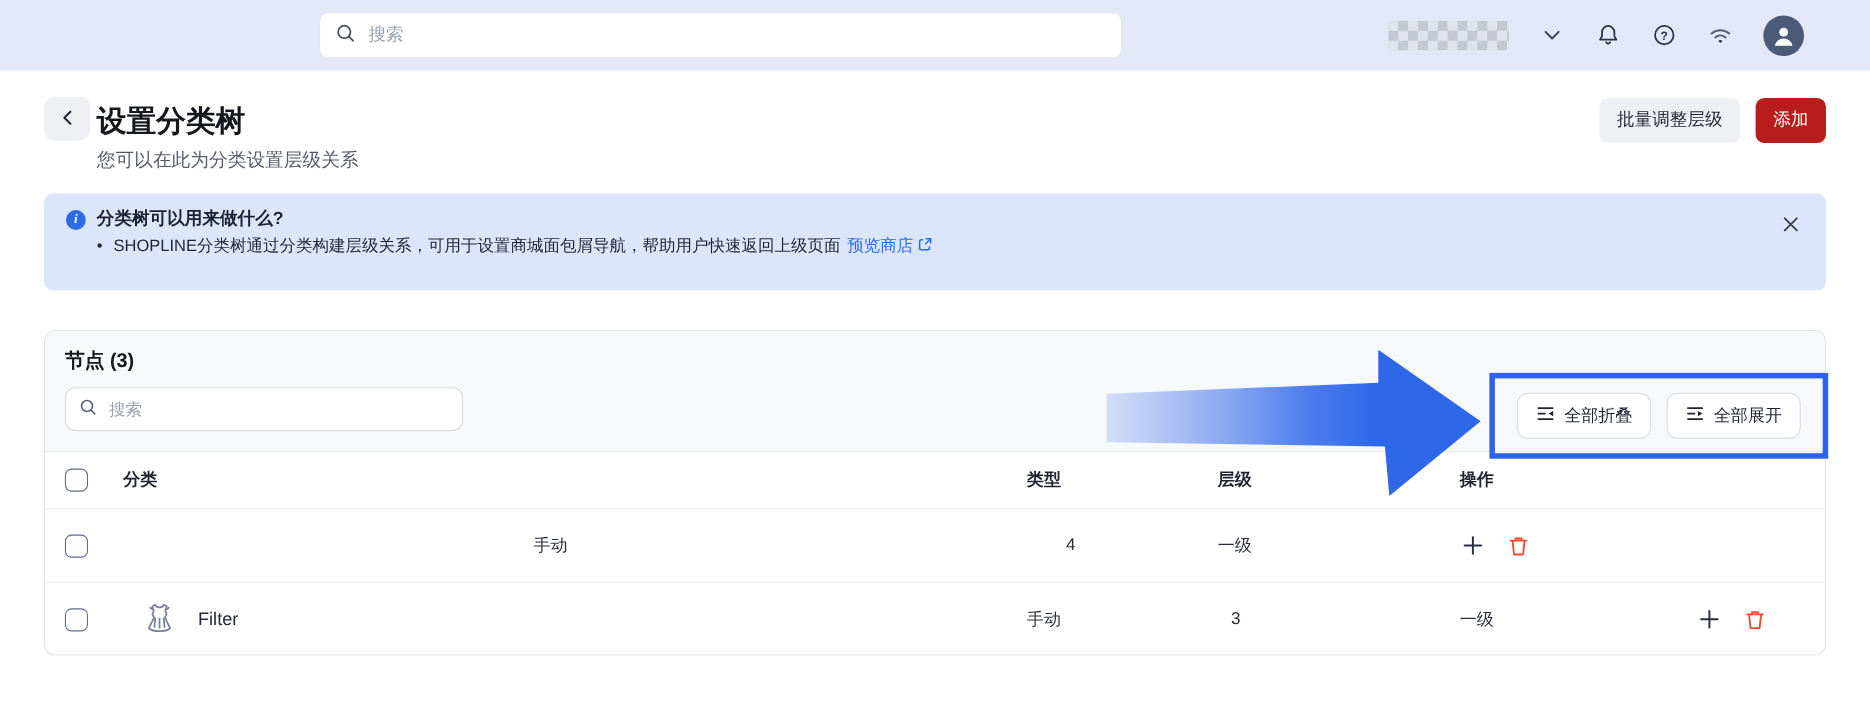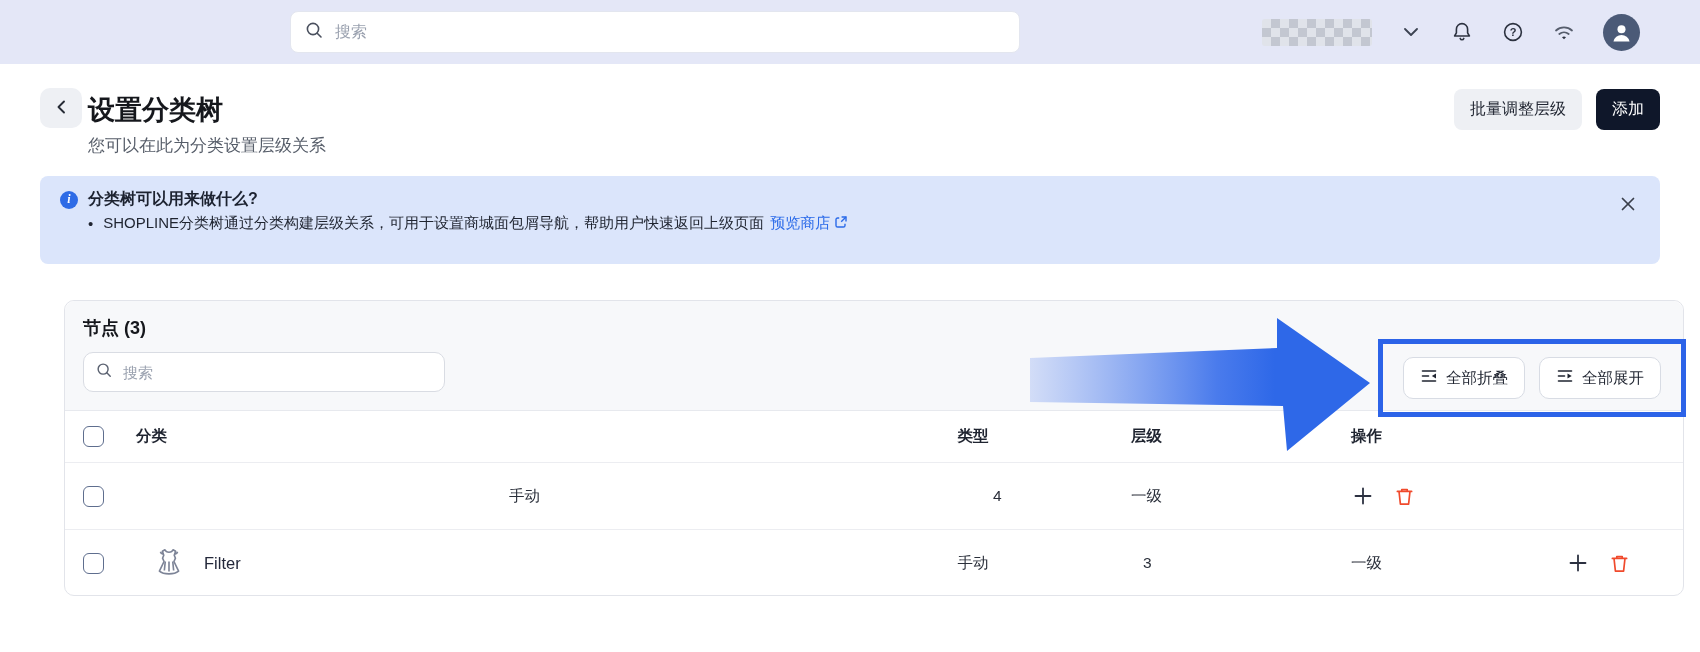--- a/index.html
+++ b/index.html
@@ -23,35 +23,35 @@
   .tb-icon{width:24px;height:24px;display:flex;align-items:center;justify-content:center;cursor:pointer;}
   .avatar{width:37px;height:37px;border-radius:50%;background:#4b5a77;display:flex;align-items:center;justify-content:center;}
   
   .back-btn{position:absolute;left:40px;top:88px;width:42px;height:40px;border-radius:10px;background:#eef0f4;
     border:none;display:flex;align-items:center;justify-content:center;cursor:pointer;}
   .page-title{position:absolute;left:88px;top:92px;font-size:27px;font-weight:700;color:#15171c;}
   .page-subtitle{position:absolute;left:88px;top:134px;font-size:17px;color:#565d69;}
   .header-actions{position:absolute;right:40px;top:89px;display:flex;gap:14px;}
   .btn{height:41px;border:none;border-radius:8px;font-size:16px;padding:0 16px;cursor:pointer;font-family:inherit;}
   .btn-gray{background:#eef0f4;color:#1f2430;}
-  .btn-primary{background:#0f172a;color:#fff;}
+  .btn-primary{background:#b91c1c;color:#fff;}
   
   .banner{position:absolute;left:40px;top:176px;width:1620px;height:88px;background:#dbe5fb;border-radius:8px;
     box-sizing:border-box;padding:13px 20px;}
   .banner-title-row{display:flex;align-items:center;gap:10px;font-size:16px;font-weight:700;color:#1c2230;}
   .info-dot{width:18px;height:18px;border-radius:50%;background:#2e6be6;color:#fff;display:flex;align-items:center;
     justify-content:center;font-size:12px;font-weight:700;font-family:"Liberation Serif",serif;font-style:italic;}
   .banner-line{margin:4px 0 0 28px;font-size:15px;color:#1f2430;display:flex;align-items:center;gap:6px;}
   .banner-line::before{content:"•";margin-right:4px;color:#1f2430;}
   .banner-link{color:#2a6ae9;text-decoration:none;display:inline-flex;align-items:center;gap:4px;cursor:pointer;font-weight:500;}
   .banner-close{position:absolute;right:22px;top:18px;width:20px;height:20px;background:none;border:none;cursor:pointer;
     display:flex;align-items:center;justify-content:center;padding:0;}
   
   .card{position:absolute;left:40px;top:300px;width:1620px;height:296px;background:#fff;border:1px solid #e2e4ea;
-    border-radius:10px;box-sizing:border-box;margin-left:24px;}
+    border-radius:10px;box-sizing:border-box;}
   .card-top{background:#f7f8fa;border-radius:10px 10px 0 0;padding:15px 18px 14px;border-bottom:1px solid #e7e9ee;height:110px;box-sizing:border-box;}
   .panel-title{font-size:18px;font-weight:700;color:#15171c;}
   .panel-search{margin-top:12px;width:362px;height:40px;background:#fff;border:1px solid #d9dce3;border-radius:10px;
     display:flex;align-items:center;padding:0 12px;box-sizing:border-box;}
   .panel-search input{border:none;outline:none;flex:1;font-size:15px;color:#2a2f3a;background:transparent;margin-left:9px;font-family:inherit;}
   .panel-search input::placeholder{color:#9aa1af;}
   
   .highlight-box{position:absolute;right:-3px;top:38px;width:308px;height:78px;border:5px solid #2c63e8;
     box-sizing:border-box;display:flex;align-items:center;justify-content:center;gap:14px;z-index:6;}
   .tree-btn{height:42px;background:#fff;border:1px solid #d8dce4;border-radius:10px;font-size:15.5px;color:#1f2430;

